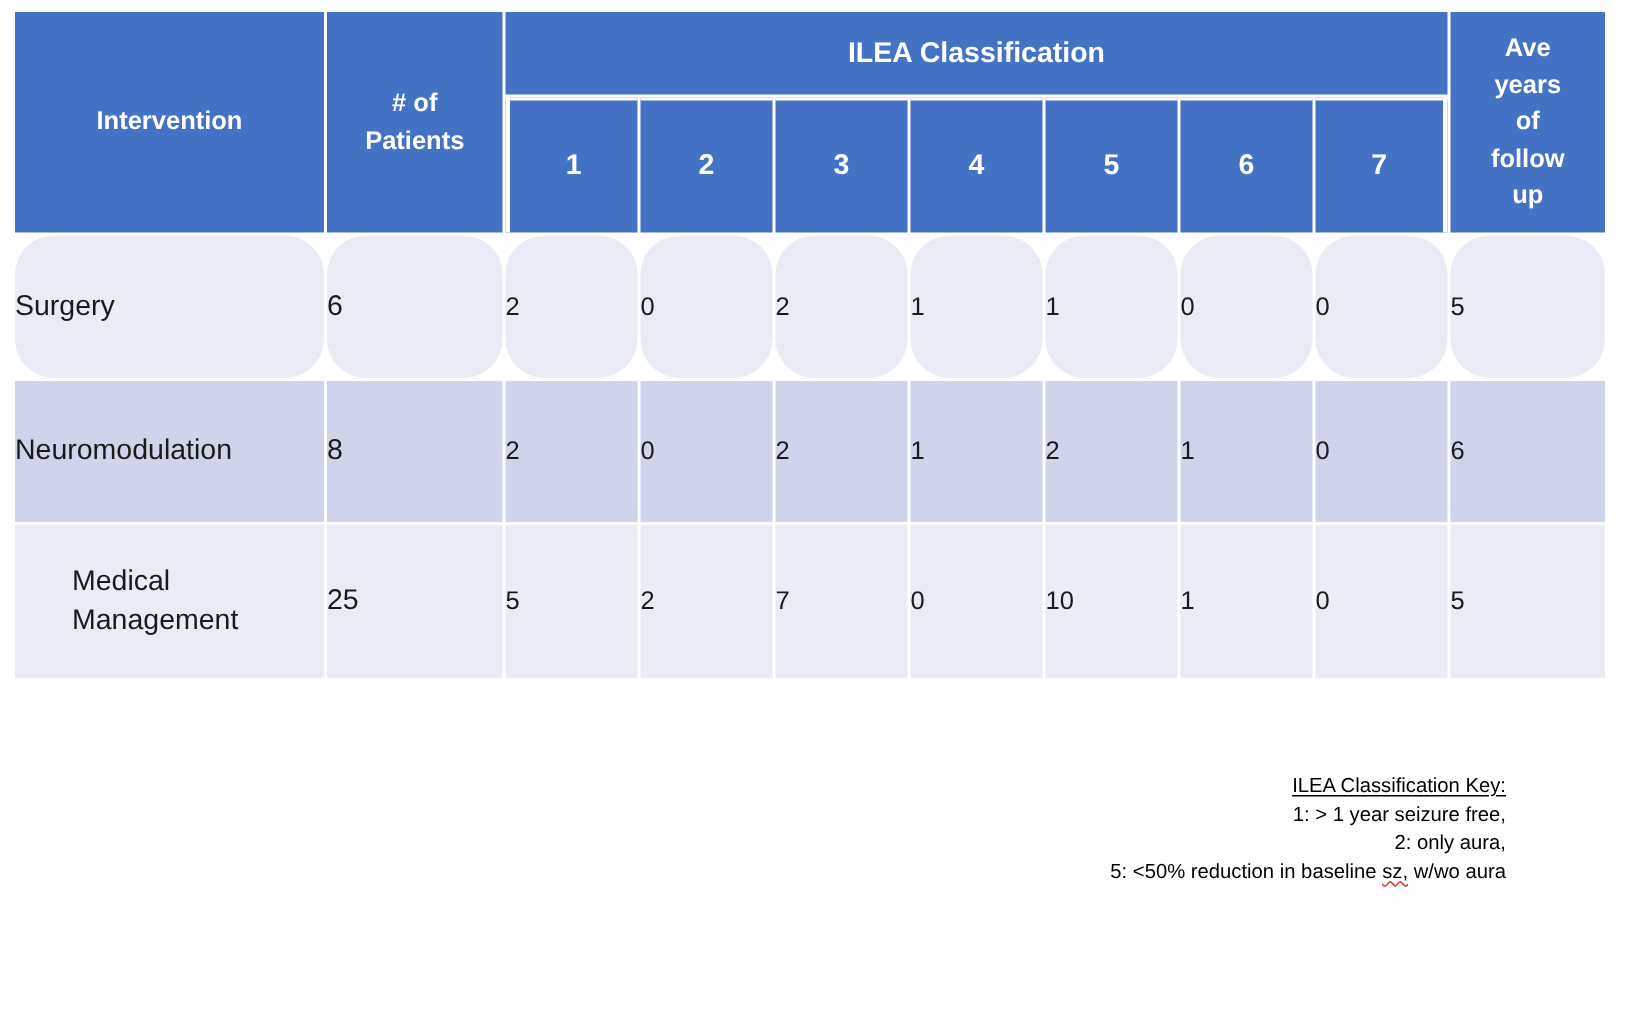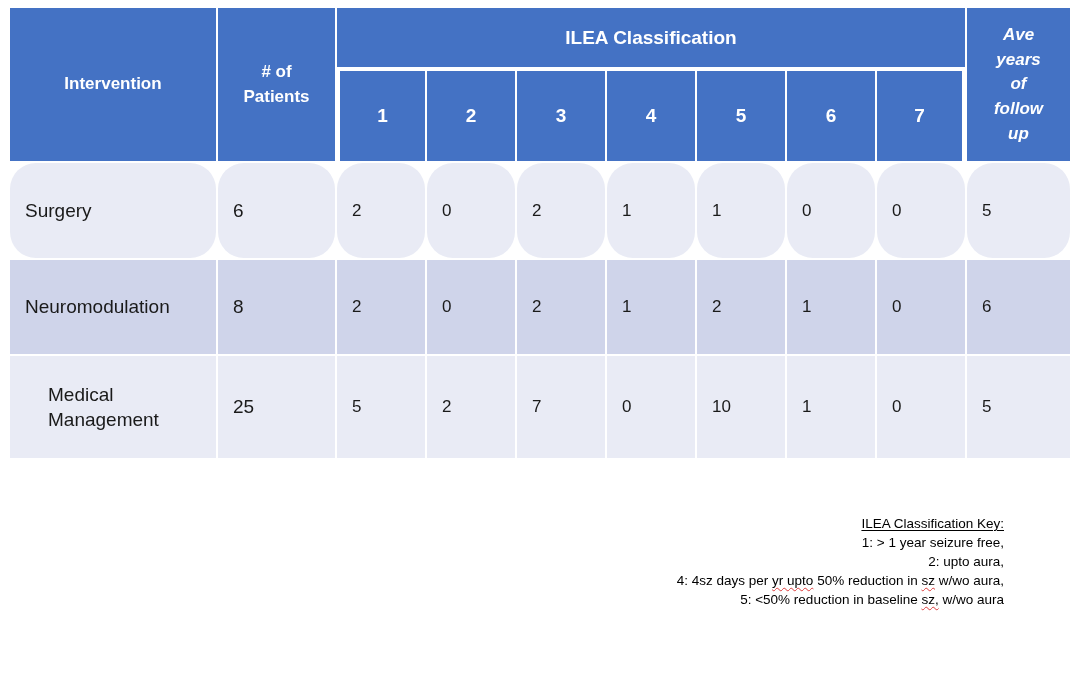--- a/index.html
+++ b/index.html
@@ -26,21 +26,21 @@
     position: absolute;
     left: 8px;
     top: 6px;
     border-collapse: separate;
     border-spacing: 2px;
     table-layout: fixed;
     background: var(--gridline);
   }
   table.results th, table.results td {
     vertical-align: middle;
-    padding: 15px;
+    padding: 0;
     overflow: hidden;
   }
   th.hdr {
     background: var(--header-bg);
     color: var(--header-text);
     font-weight: bold;
     font-size: 17px;
     line-height: 1.45;
   }
   th.ilea { font-size: 19px; height: 55px; }
@@ -58,21 +58,21 @@
   tr.dark  td { background: var(--row-dark); margin-left: 42px; }
   tbody td {
     color: var(--body-text);
     font-size: 17px;
   }
   tbody td.label-cell, tbody td.patients-cell { font-size: 19px; }
   tr.r0 td { height: 95px; border-radius: 26px; }
   tr.r1 td { height: 94px; }
   tr.r2 td { height: 102px; }
   .w70  { width: 70px;  margin: 0 auto; }
-  .w56  { width: 56px;  margin: 0 auto; font-style: italic; }
+  .w56  { width: 56px;  margin: 0 auto; }
   .w130 { width: 130px; margin: 0 auto; line-height: 1.35; }
   .key {
     position: absolute;
     left: 384px;
     top: 514px;
     width: 620px;
     font-size: 13.5px;
     line-height: 19px;
     color: var(--key-text);
     text-align: right;
@@ -168,19 +168,18 @@
         <td>0</td>
         <td>5</td>
       </tr>
     </tbody>
   </table>
 
   <div class="key">
     <div class="key-title">ILEA Classification Key:</div>
     <div id="key-lines">
         <div><span>1: &gt; 1 year seizure free,</span></div>
-        <div><span>2: upto aura,</span></div>
-        <div><span>4: 4sz days per </span><span class="sq">yr upto</span><span> 50% reduction in </span><span class="sq">sz</span><span> w/wo aura,</span></div>
+        <div><span>2: only aura,</span></div>
         <div><span>5: &lt;50% reduction in baseline </span><span class="sq">sz,</span><span> w/wo aura</span></div>
       </div>
   </div>
 
 </div>
 
 </body></html>

